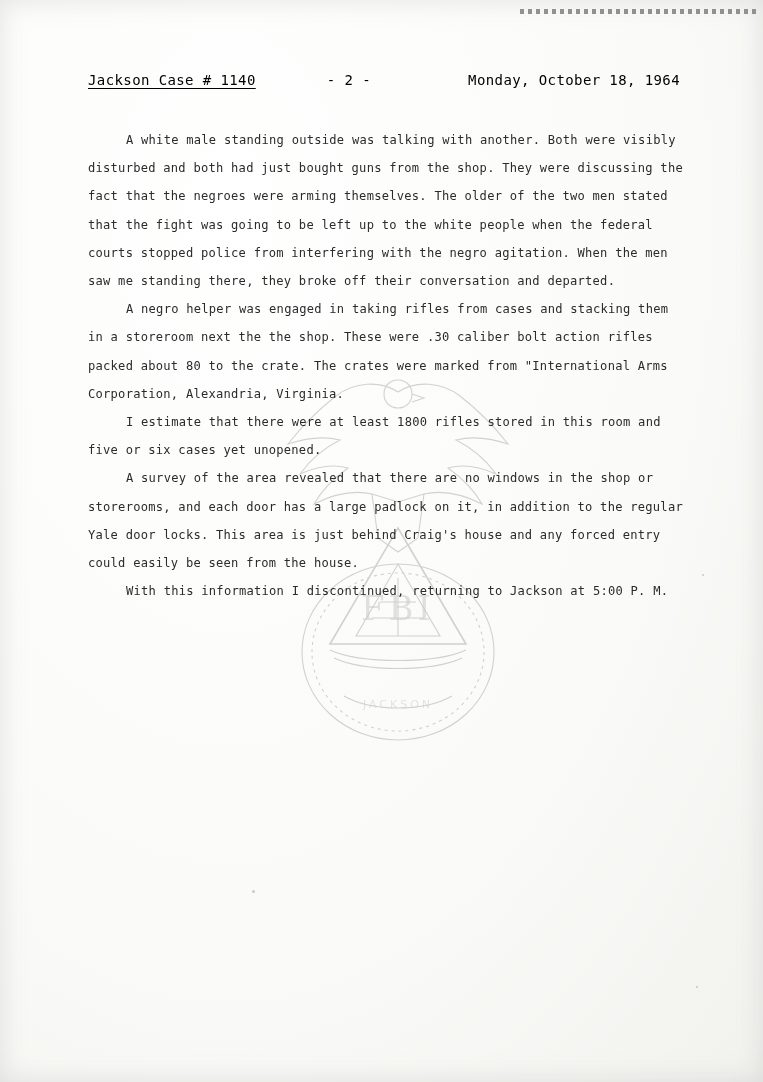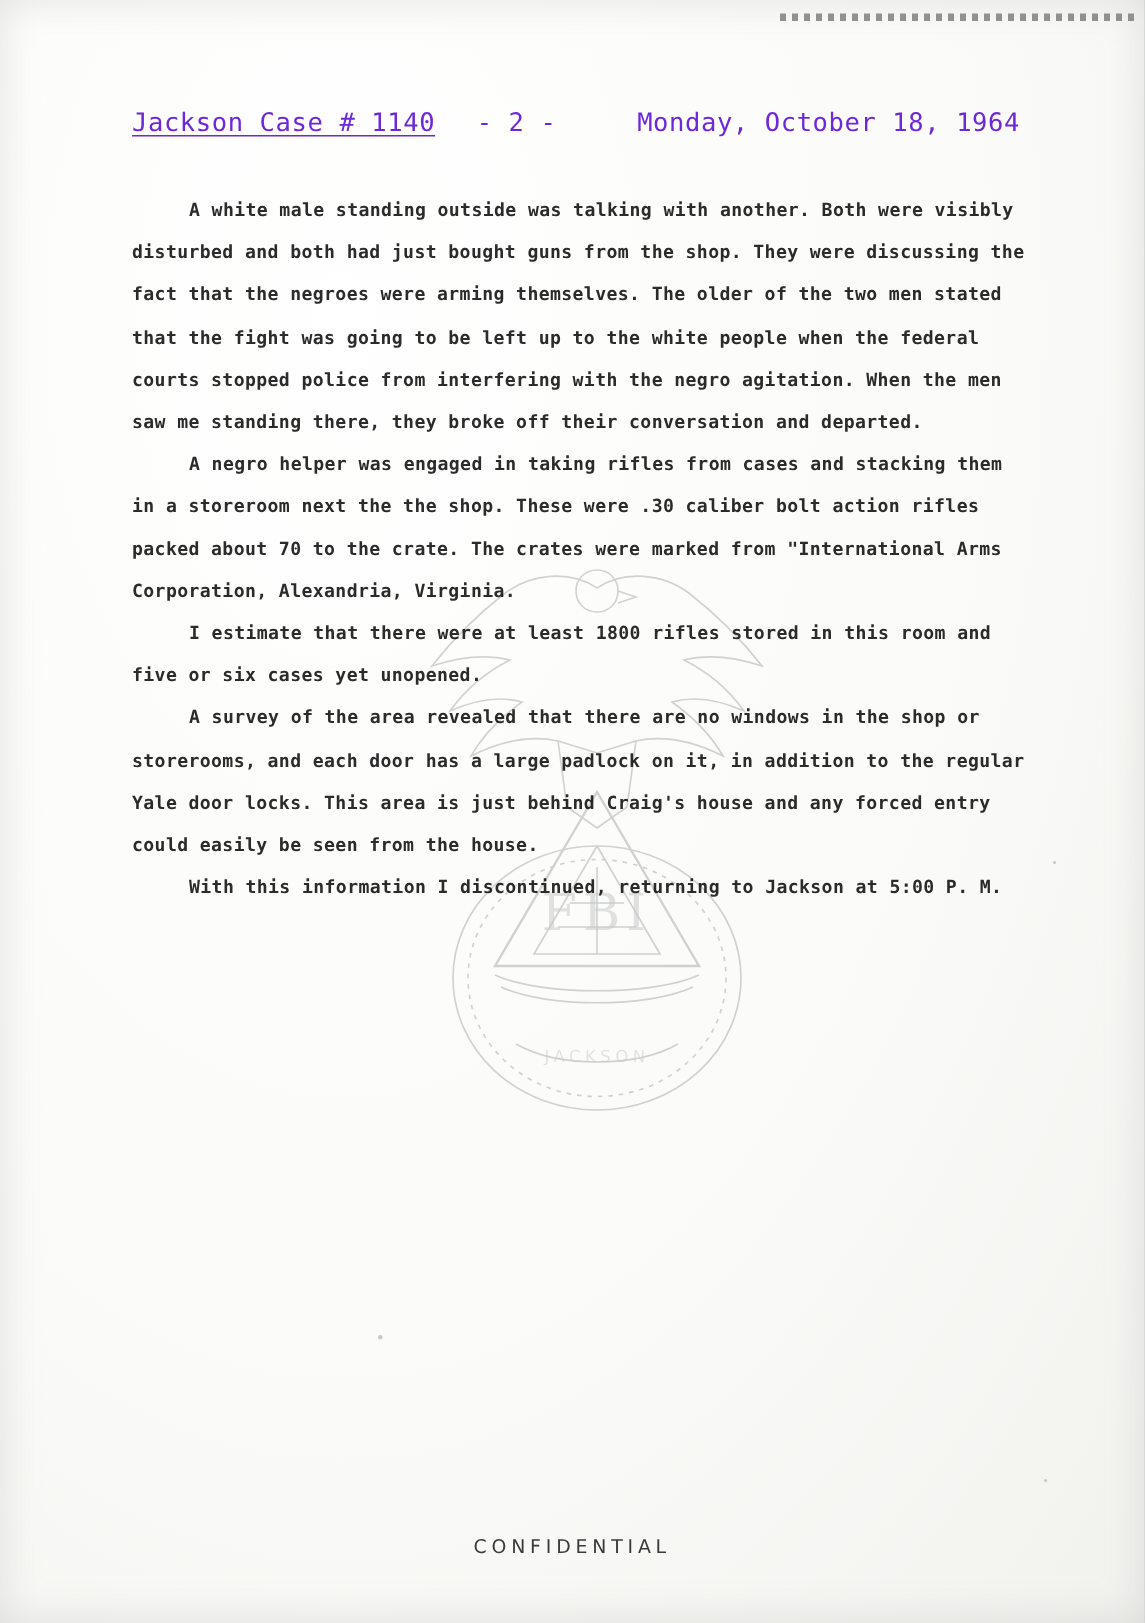--- a/index.html
+++ b/index.html
@@ -49,23 +49,23 @@
     opacity: 0.75;
   }
 
   .header-row {
     position: absolute;
     top: 72px;
     left: 88px;
     width: 592px;
     display: flex;
     align-items: flex-end;
-    font-size: 17px;
+    font-size: 14px;
     letter-spacing: 0.4px;
-    color: #6d28d9;
+    color: #000000;
   }
   .case-no {
     text-decoration: underline;
     text-underline-offset: 3px;
     white-space: nowrap;
   }
   .page-no {
     flex: 1;
     text-align: center;
     white-space: nowrap;
@@ -82,21 +82,20 @@
     width: 600px;
     font-size: 12.1px;
     line-height: 28.2px;
     letter-spacing: 0.25px;
     color: #2b2b2b;
   }
   .body p {
     margin: 0 0 0 0;
     text-indent: 38px;
     white-space: normal;
-    font-weight: bold;
   }
 
   
   .watermark {
     position: absolute;
     left: 268px;
     top: 352px;
     width: 260px;
     height: 410px;
     opacity: 0.30;
@@ -162,21 +161,21 @@
   </div>
 
   <div class="header-row">
     <span class="case-no">Jackson Case # 1140</span>
     <span class="page-no">- 2 -</span>
     <span class="date">Monday, October 18, 1964</span>
   </div>
 
   <div class="body">
     <p>A white male standing outside was talking with another.  Both were visibly disturbed and both had just bought guns from the shop.  They were discussing the fact that the negroes were arming themselves.  The older of the two men stated that the fight was going to be left up to the white people when the federal courts stopped police from interfering with the negro agitation.  When the men saw me standing there, they broke off their conversation and departed.</p>
-    <p>A negro helper was engaged in taking rifles from cases and stacking them in a storeroom next the the shop.  These were .30 caliber bolt action rifles packed about 70 to the crate.  The crates were marked from "International Arms Corporation, Alexandria, Virginia.</p>
+    <p>A negro helper was engaged in taking rifles from cases and stacking them in a storeroom next the the shop.  These were .30 caliber bolt action rifles packed about 80 to the crate.  The crates were marked from "International Arms Corporation, Alexandria, Virginia.</p>
     <p>I estimate that there were at least 1800 rifles stored in this room and five or six cases yet unopened.</p>
     <p>A survey of the area revealed that there are no windows in the shop or storerooms, and each door has a large padlock on it, in addition to the regular Yale door locks.  This area is just behind Craig's house and any forced entry could easily be seen from the house.</p>
     <p>With this information I discontinued, returning to Jackson at 5:00 P. M.</p>
   </div>
 
   <svg class="watermark" viewBox="0 0 260 410">
     <g fill="none" stroke="#55585c" stroke-width="1.1" opacity="0.85">
 
       <path d="M130 40 C 112 28, 86 30, 68 44 C 50 58, 34 74, 20 92 C 38 86, 56 84, 72 88 C 56 96, 42 108, 32 122 C 50 114, 66 112, 80 116 C 66 126, 54 138, 46 152 C 66 142, 86 138, 104 142"></path>
       <path d="M130 40 C 148 28, 174 30, 192 44 C 210 58, 226 74, 240 92 C 222 86, 204 84, 188 88 C 204 96, 218 108, 228 122 C 210 114, 194 112, 180 116 C 194 126, 206 138, 214 152 C 194 142, 174 138, 156 142"></path>
@@ -200,16 +199,15 @@
       <path d="M76 344 C 104 360, 156 360, 184 344"></path>
     </g>
     <text x="130" y="268" text-anchor="middle" font-family="DejaVu Serif, Liberation Serif, serif" font-size="34" fill="#55585c" opacity="0.55" letter-spacing="4">FBI</text>
     <text x="130" y="356" text-anchor="middle" font-family="DejaVu Sans, Liberation Sans, sans-serif" font-size="11" fill="#55585c" opacity="0.5" letter-spacing="3">JACKSON</text>
   </svg>
 
   <div class="speck" style="left:252px; top:890px; width:3px; height:3px;"></div>
   <div class="speck" style="left:702px; top:574px; width:2px; height:2px;"></div>
   <div class="speck" style="left:696px; top:986px; width:2px; height:2px;"></div>
 
-  <div class="footer">CONFIDENTIAL</div>
 
   <div class="edge-shadow"></div>
 </div>
 
 </body></html>

